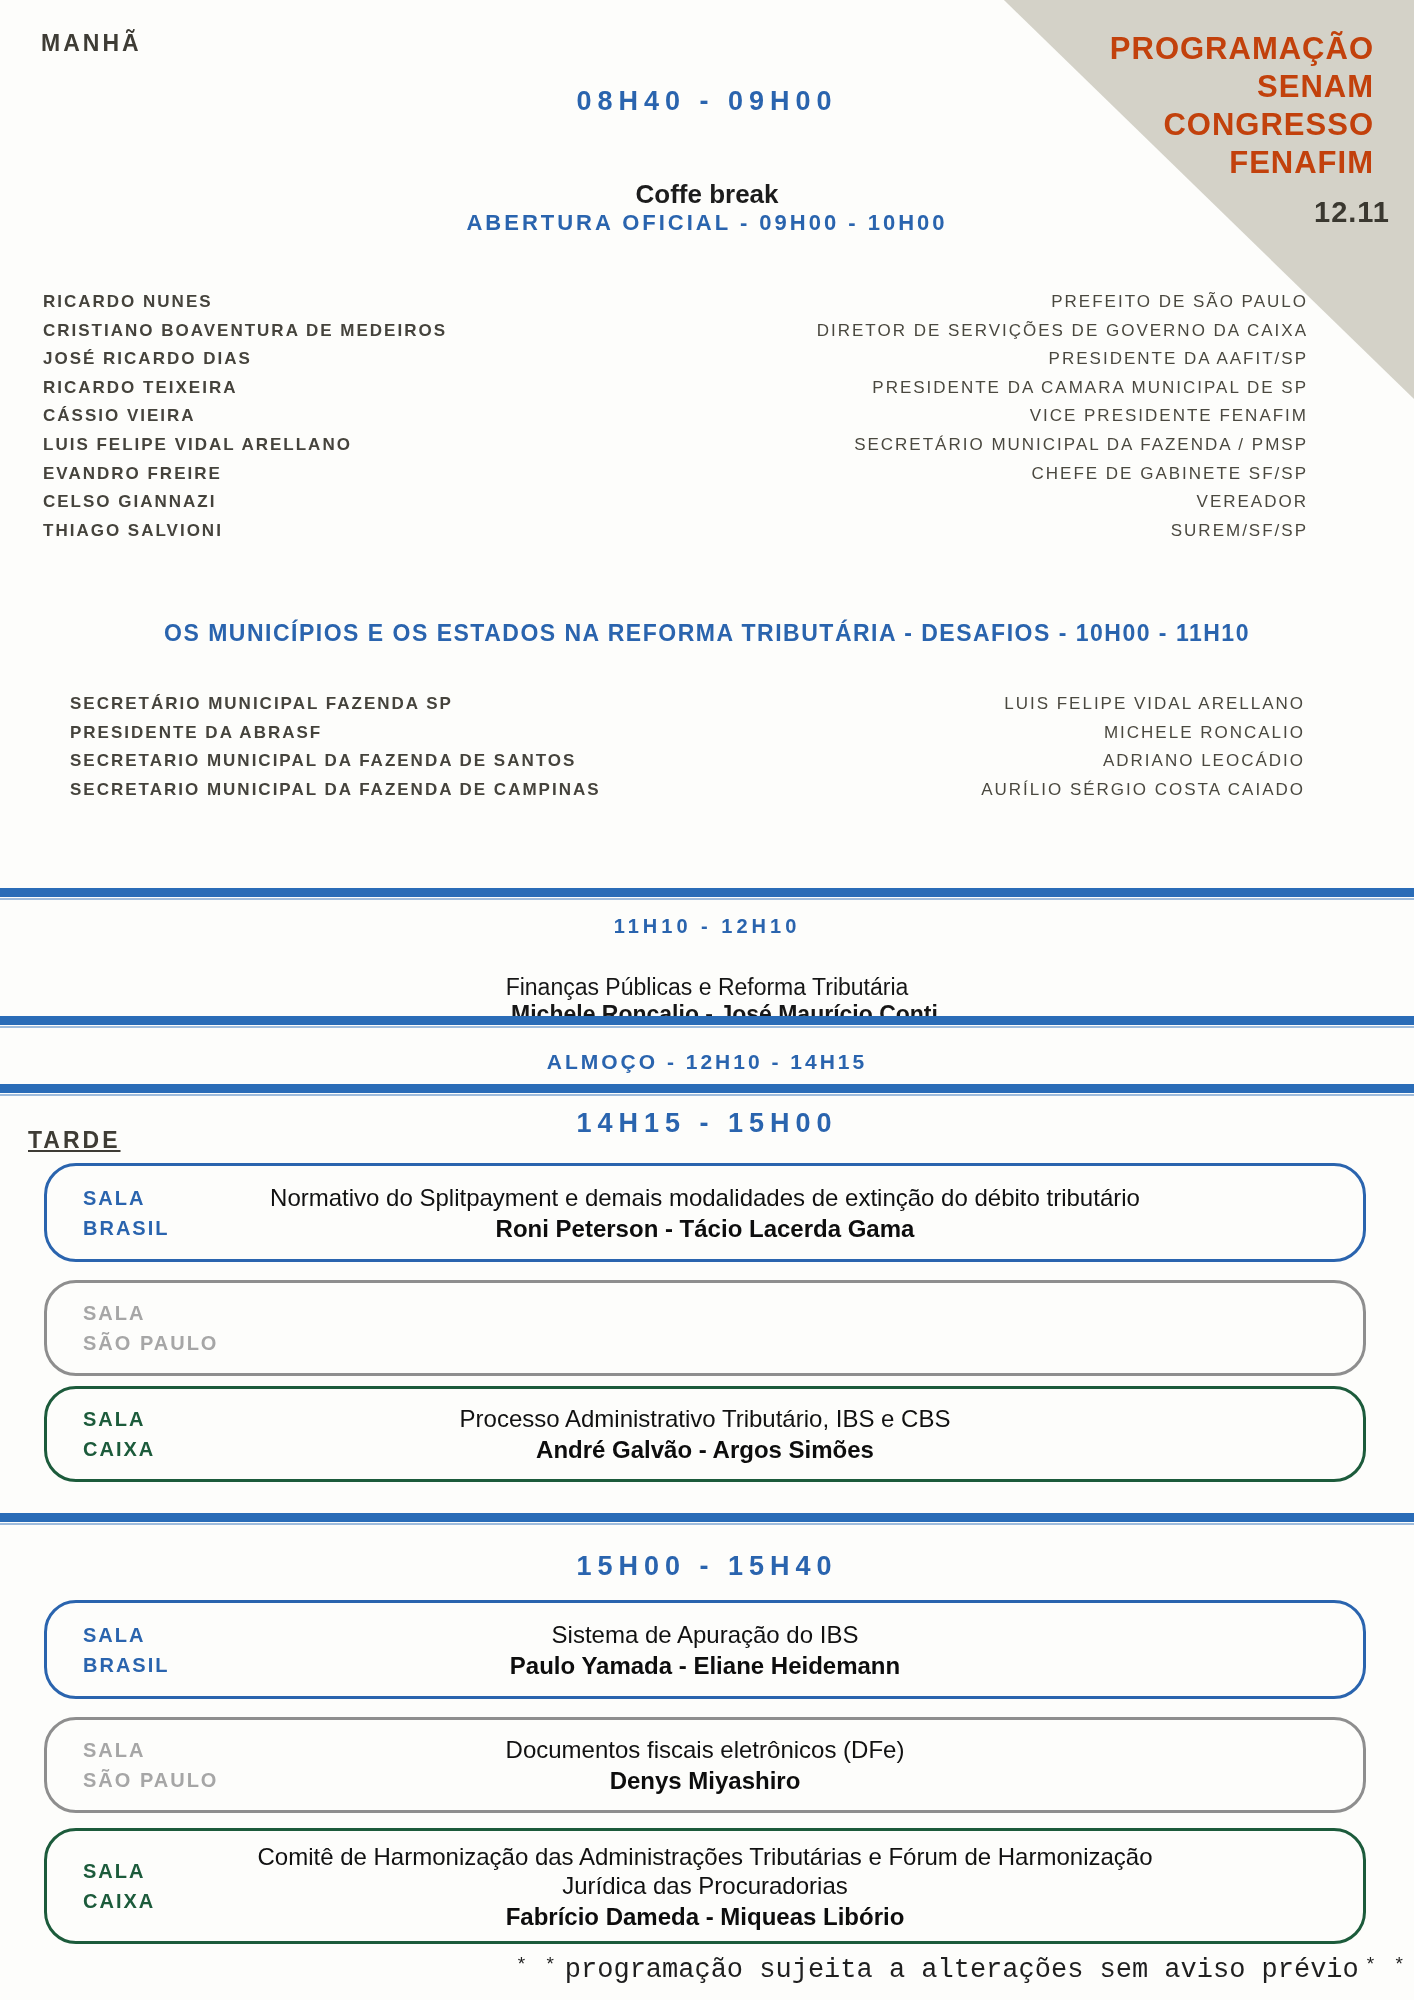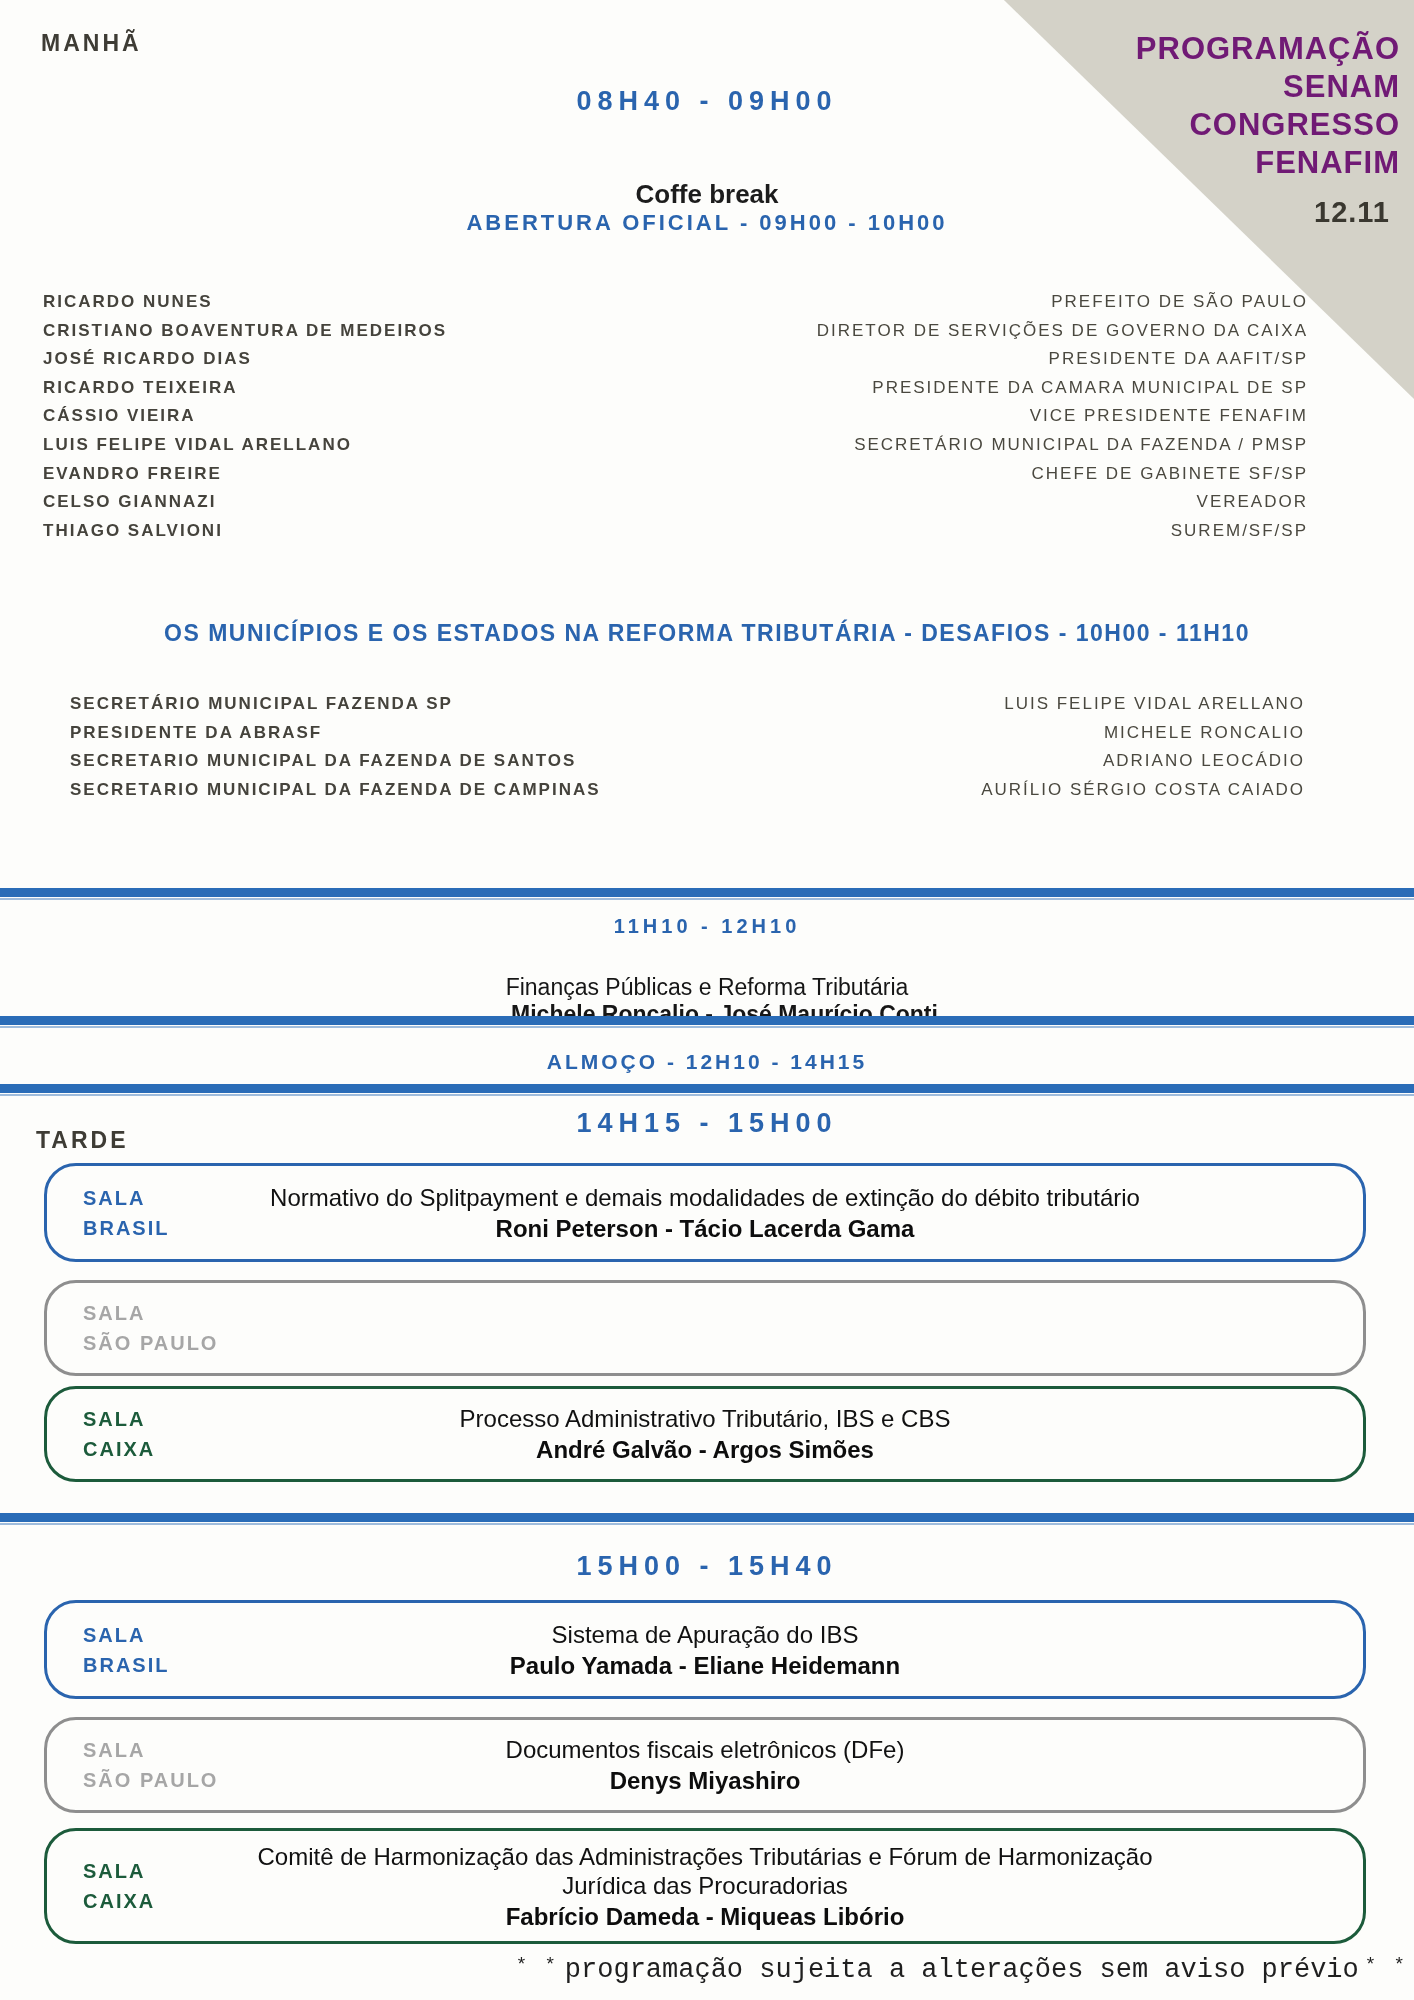--- a/index.html
+++ b/index.html
@@ -4,28 +4,28 @@
 <style>
   html,body{margin:0;padding:0;background:#e9e9e9;}
   .page{
     position:relative;width:1414px;height:2000px;margin:0 auto;
     background:#fdfdfb;overflow:hidden;
     font-family:"Liberation Sans",sans-serif;color:#44423b;
   }
   
   .triangle{position:absolute;top:0;left:0;width:1414px;height:420px;
     clip-path:polygon(71% 0,100% 0,100% 95%);}
-  .corner-title{position:absolute;top:30px;right:14px;text-align:right;
-    font-weight:bold;font-size:31px;line-height:38px;letter-spacing:1px;color:#701a75;}
+  .corner-title{position:absolute;top:30px;right:40px;text-align:right;
+    font-weight:bold;font-size:31px;line-height:38px;letter-spacing:1px;color:#c2410c;}
   .corner-date{position:absolute;top:196px;right:24px;text-align:right;
     font-weight:bold;font-size:29px;letter-spacing:1px;color:#3a3830;}
   
   .side-label{position:absolute;font-weight:bold;font-size:23px;letter-spacing:3px;color:#3e3c35;}
   .manha{top:30px;left:41px;}
-  .tarde{top:1127px;left:36px;}
+  .tarde{top:1127px;left:28px;text-decoration:underline;}
   
   .blue-h{position:absolute;left:0;right:0;text-align:center;font-weight:bold;color:#2a64ae;}
   .h-time-lg{font-size:27px;letter-spacing:6px;}
   .h-coffee{top:86px;}
   .h-abertura{top:210px;font-size:22px;letter-spacing:3px;}
   .h-municipios{top:620px;font-size:23px;letter-spacing:1.5px;}
   .h-plenary{top:915px;font-size:20px;letter-spacing:4px;}
   .h-lunch{top:1050px;font-size:21px;letter-spacing:3px;}
   .h-slot1{top:1108px;}
   .h-slot2{top:1551px;}

